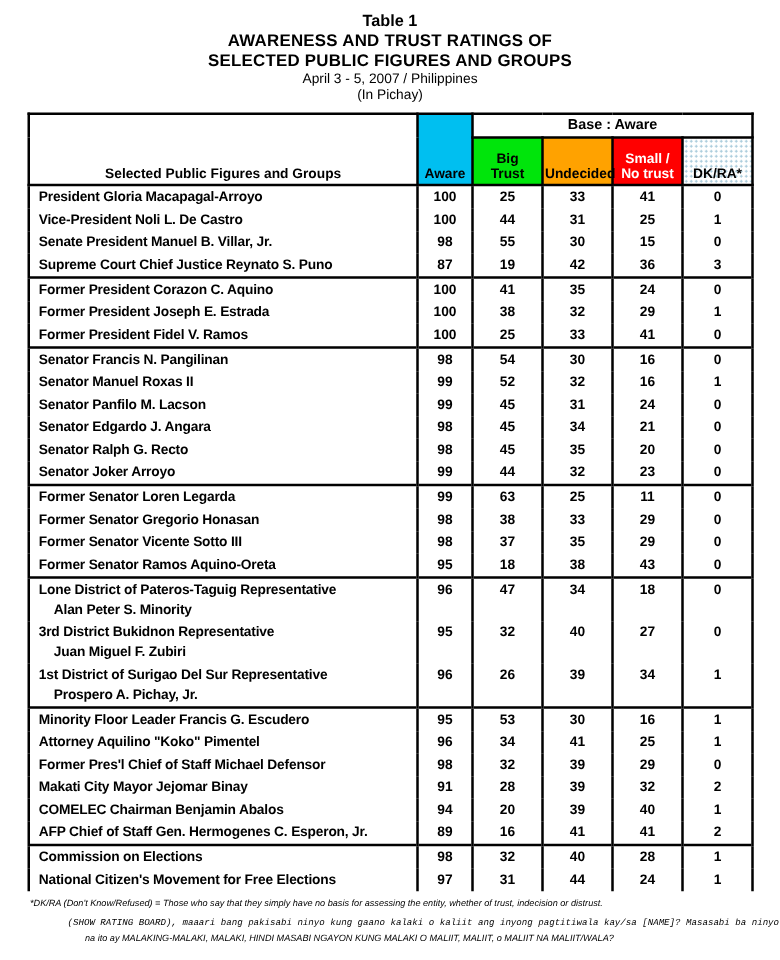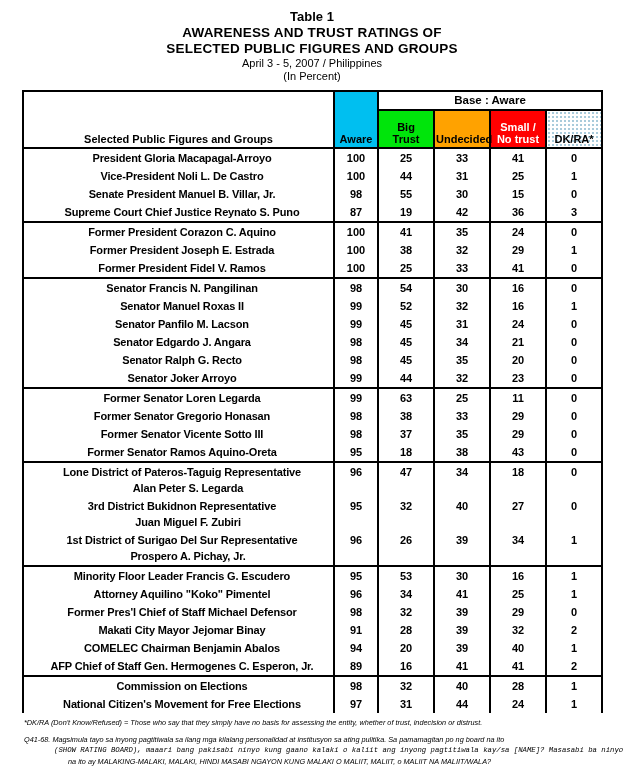--- a/index.html
+++ b/index.html
@@ -55,21 +55,21 @@
 
   tbody { border-top: 2px solid #000; }
   tbody td {
     border-top: none; border-bottom: none;
     font-weight: bold;
     font-size: 11px;
     vertical-align: top;
     padding: 1px 0;
   }
   td.name {
-    text-align: center;
+    text-align: left;
     padding-left: 7px;
     line-height: 16px;
     letter-spacing: -0.15px;
     white-space: nowrap;
     overflow: hidden;
   }
   td.name .cont { padding-left: 12px; }
   td.num { text-align: center; line-height: 16px; }
 
   
@@ -88,21 +88,21 @@
 </head>
 <body>
 
 <div class="page">
 
   <div class="title-block">
     <div class="t-num">Table 1</div>
     <div class="t-main">AWARENESS AND TRUST RATINGS OF</div>
     <div class="t-main">SELECTED PUBLIC FIGURES AND GROUPS</div>
     <div class="t-sub">April 3 - 5, 2007 / Philippines</div>
-    <div class="t-sub">(In Percent)</div>
+    <div class="t-sub">(In Pichay)</div>
   </div>
 
   <table class="ratings">
     <colgroup>
       <col class="c-name">
         <col class="c-aware">
         <col class="c-big">
         <col class="c-und">
         <col class="c-small">
         <col class="c-dkra">
@@ -297,21 +297,21 @@
           <td class="num">18</td>
           <td class="num">38</td>
           <td class="num">43</td>
           <td class="num">0</td>
         </tr>
       </tbody>
       <tbody>
         <tr>
           <td class="name">
             <div>Lone District of Pateros-Taguig Representative</div>
-            <div class="cont">Alan Peter S. Legarda</div>
+            <div class="cont">Alan Peter S. Minority</div>
           </td>
           <td class="num">96</td>
           <td class="num">47</td>
           <td class="num">34</td>
           <td class="num">18</td>
           <td class="num">0</td>
         </tr>
         <tr>
           <td class="name">
             <div>3rd  District Bukidnon Representative</div>
@@ -417,20 +417,19 @@
           <td class="num">44</td>
           <td class="num">24</td>
           <td class="num">1</td>
         </tr>
       </tbody>
     </table>
 
   <div class="footnotes">
     <div class="fn-dkra">*DK/RA (Don't Know/Refused) = Those who say that they simply have no basis for assessing the entity, whether of trust, indecision or distrust.</div>
     <div class="q-block">
-      <div>Q41-68. Magsimula tayo sa inyong pagtitiwala sa ilang mga kilalang personalidad at institusyon sa ating pulitika. Sa pamamagitan po ng board na ito</div>
       <div class="q-l2">(SHOW RATING BOARD), maaari bang pakisabi ninyo kung gaano kalaki o kaliit ang inyong pagtitiwala kay/sa [NAME]?  Masasabi ba ninyo</div>
       <div class="q-l3">na ito ay MALAKING-MALAKI, MALAKI, HINDI MASABI NGAYON KUNG MALAKI O MALIIT, MALIIT, o MALIIT NA MALIIT/WALA?</div>
     </div>
 
   </div>
 
 </div>
 
 </body></html>

